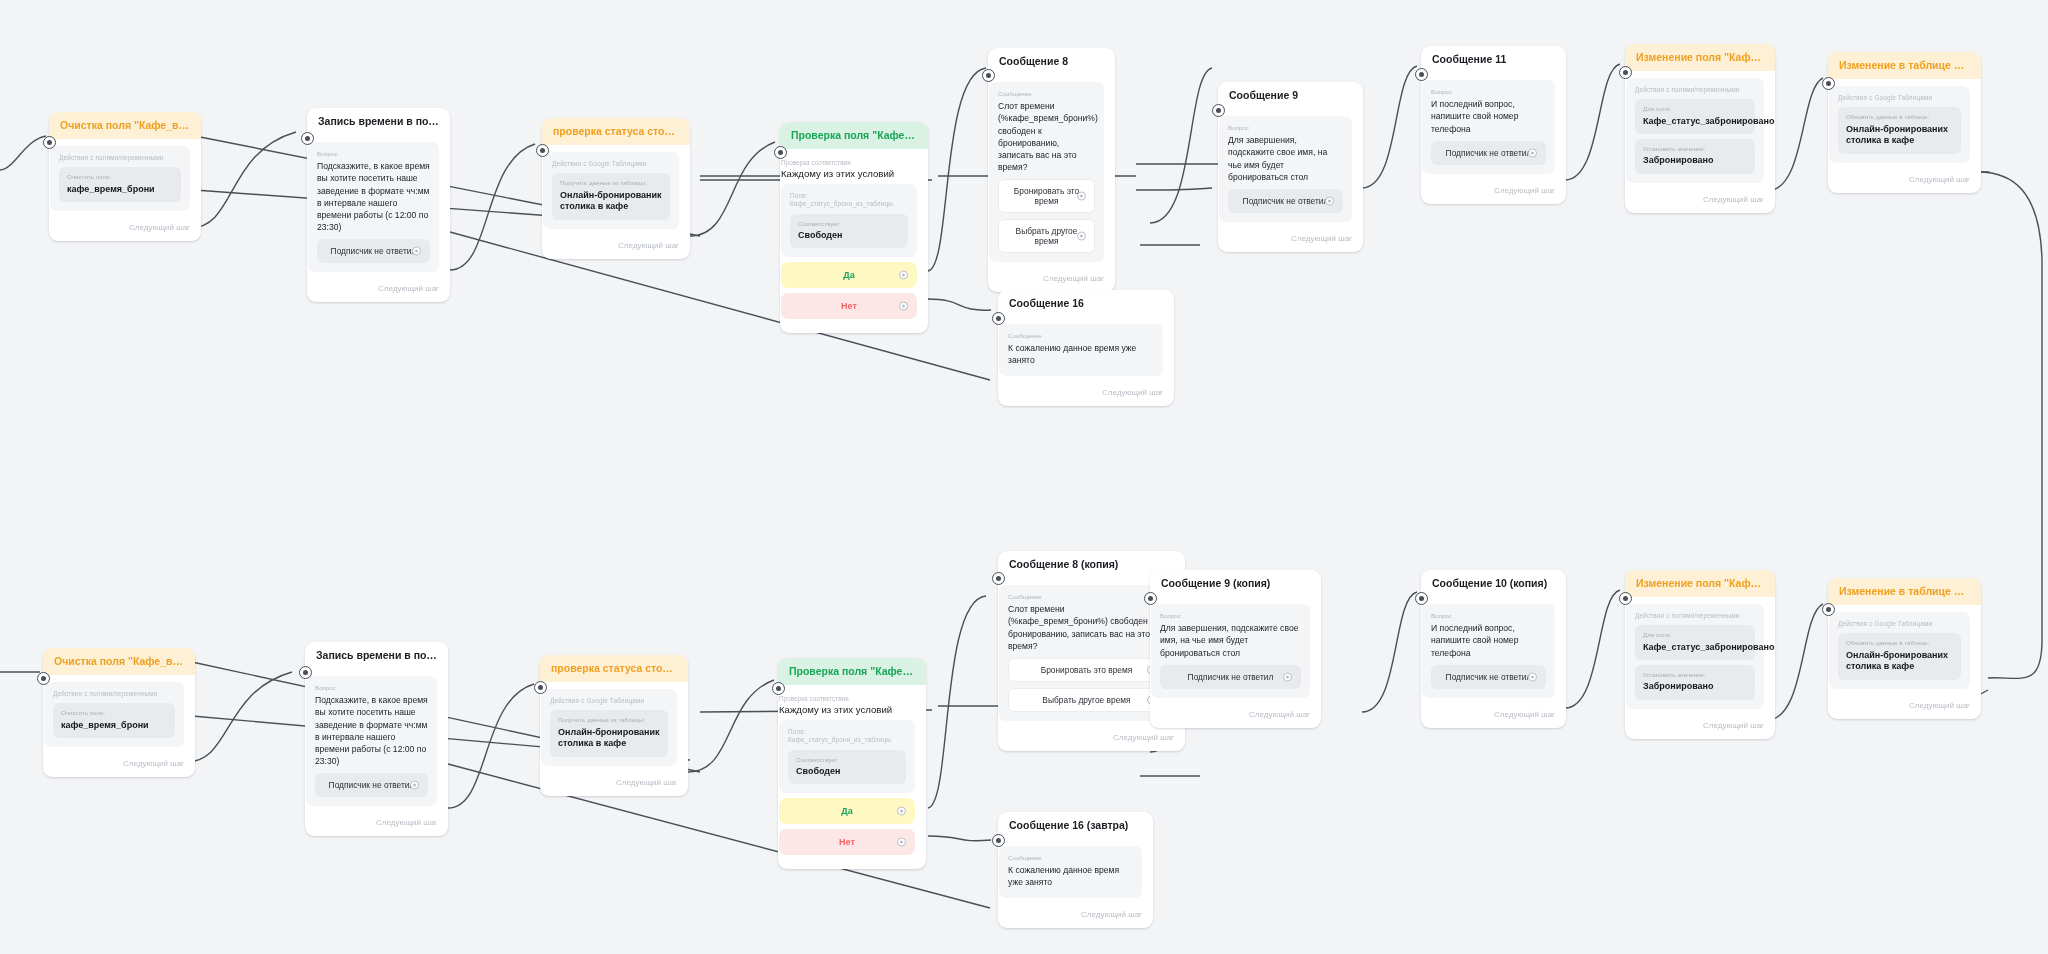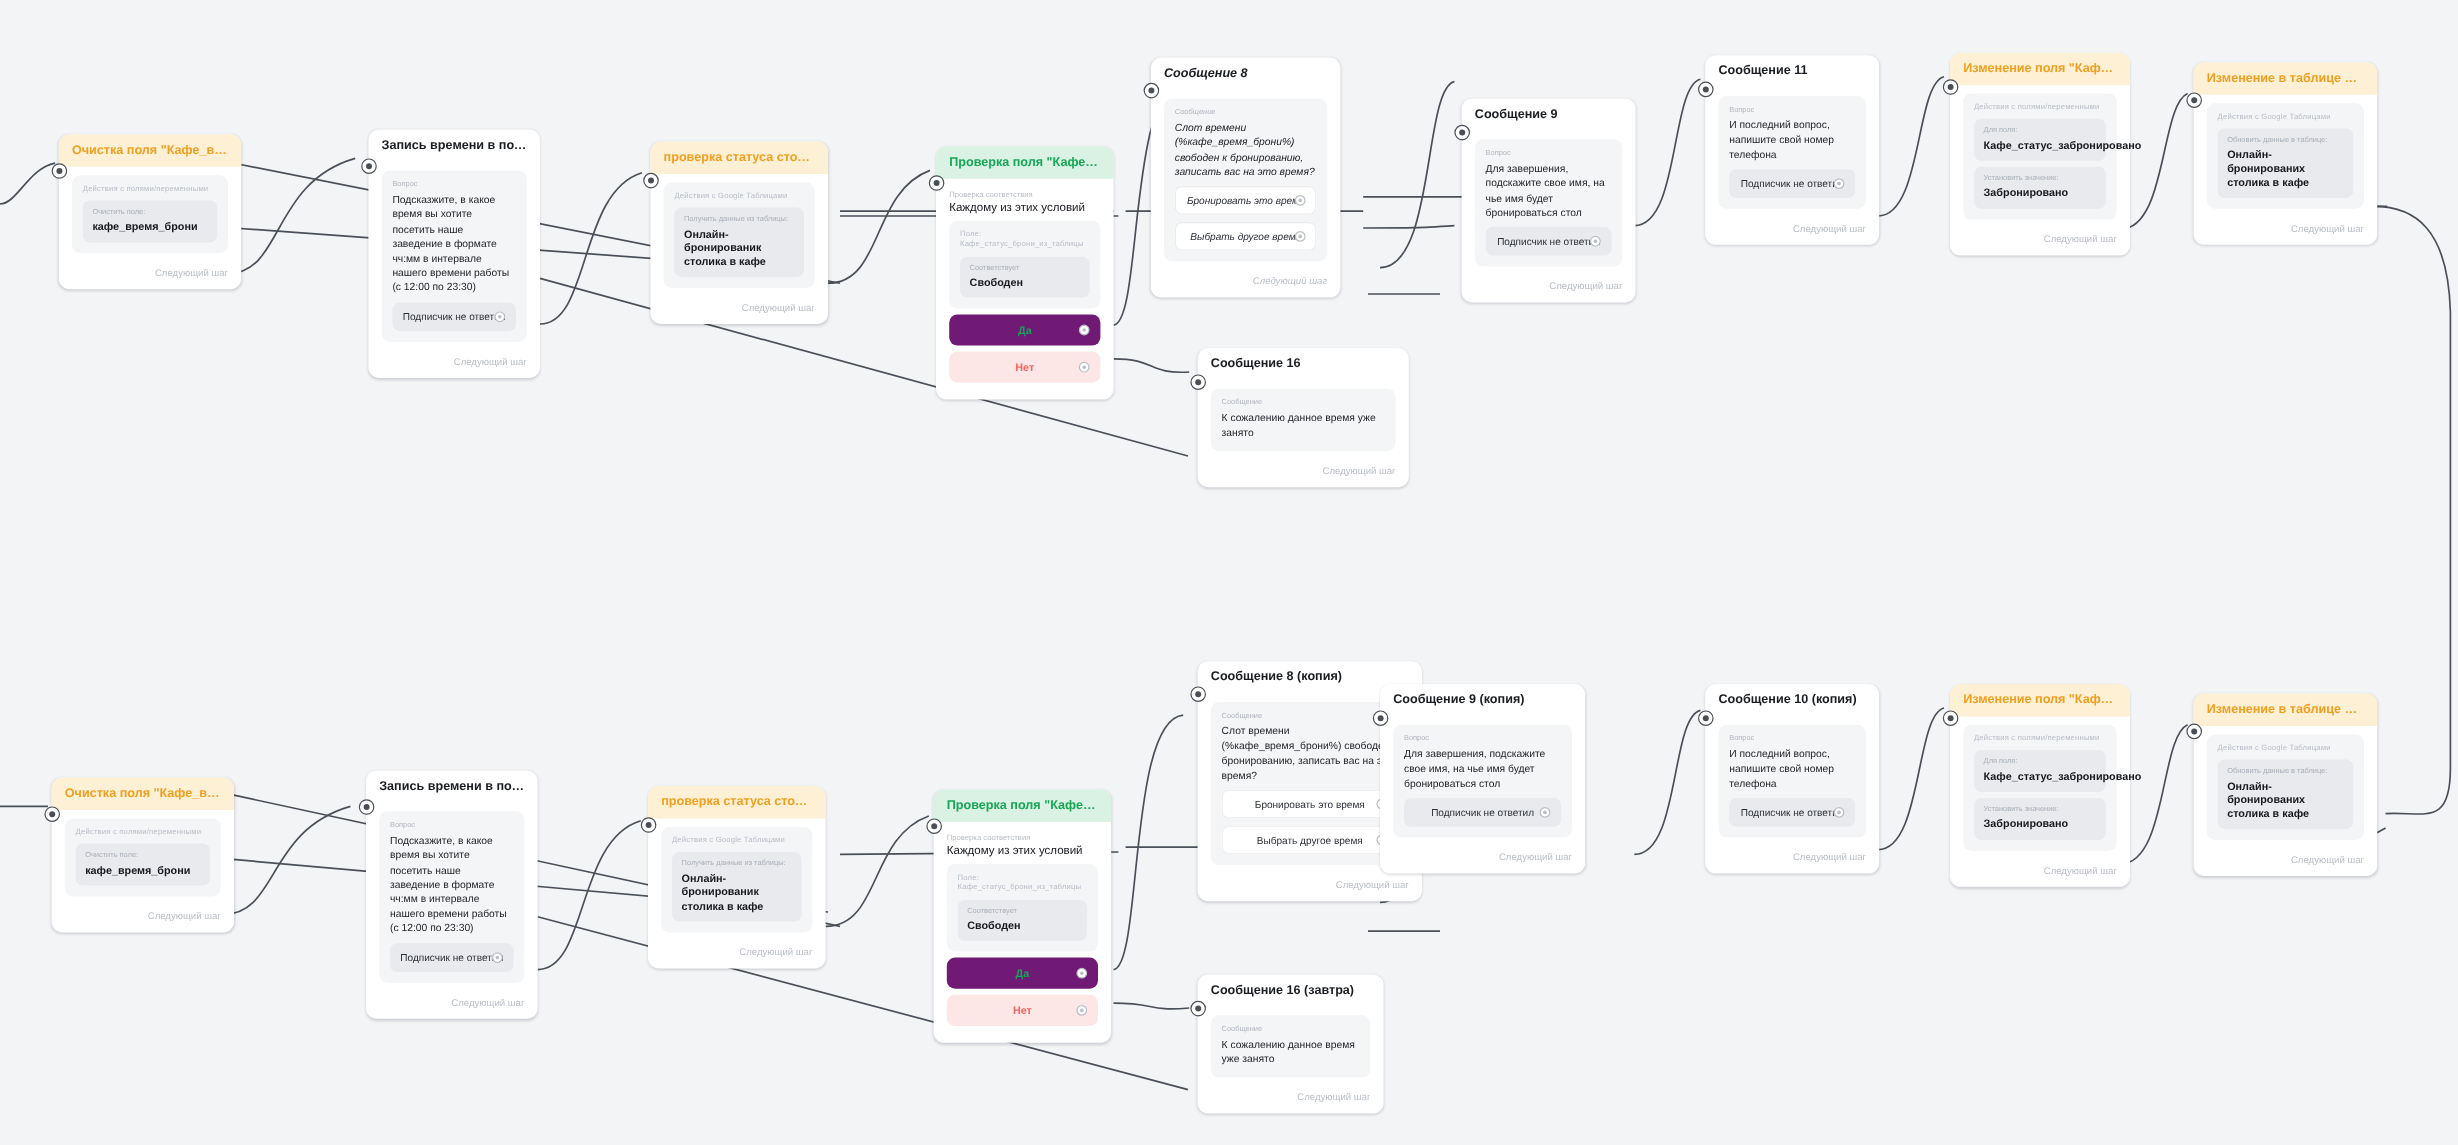--- a/index.html
+++ b/index.html
@@ -37,21 +37,21 @@
     line-height: 1.25;
     white-space: nowrap;
     overflow: hidden;
     text-overflow: ellipsis;
     color: #1a1d21;
   }
   .node-head.amber { background: #fdf0d5; color: #f0a020; }
   .node-head.green { background: #d9f2e3; color: #18a657; }
   .node-head.plain { background: transparent; color: #1a1d21; }
 
-  .node-body { padding: 4px 11px 6px 11px; }
+  .node-body { padding: 4px 11px 6px 1px; }
 
   .block {
     background: #f4f5f7;
     border-radius: 7px;
     padding: 8px 9px 9px 9px;
     margin-top: 3px;
   }
 
   .caption {
     font-size: 6.4px;
@@ -103,21 +103,21 @@
   .answer-btn.white { background: #ffffff; box-shadow: 0 0 0 1px #ececef inset; }
   .cond-row {
     margin-top: 5px;
     border-radius: 7px;
     text-align: center;
     font-size: 9px;
     font-weight: bold;
     padding: 8px 6px;
     position: relative;
   }
-  .cond-row.yes { background: #701a75; color: #17a35a; }
+  .cond-row.yes { background: #fef9c3; color: #17a35a; }
   .cond-row.no  { background: #fce6e6; color: #f06464; }
 
   .match-head { padding: 6px 0 2px 0; }
   .match-cap { font-size: 6.4px; color: #b7bcc4; margin-bottom: 2px; }
   .match-val { font-size: 9.6px; color: #16181d; font-weight: 500; }
 
   .next-step {
     text-align: right;
     font-size: 8px;
     color: #b8bdc5;
@@ -277,21 +277,21 @@
         <span>Да</span>
         <span class="port small inline-right"></span>
       </div>
       <div class="cond-row no" style="margin-bottom:8px;">
         <span>Нет</span>
         <span class="port small inline-right"></span>
       </div>
     </div>
   </div>
 
-  <div class="node" style="left:959px; top:48px; width:158px;font-style:italic;">
+  <div class="node" style="left:988px; top:48px; width:127px;">
     <div class="port in" style="top:21px;"></div>
     <div class="node-head plain">Сообщение 8</div>
     <div class="node-body">
       <div class="block">
         <div class="q-caption">Сообщение</div>
         <div class="q-text">Слот времени (%кафе_время_брони%) свободен к бронированию, записать вас на это время?</div>
         <div class="answer-btn white">
           <span>Бронировать это время</span>
           <span class="port small inline-right"></span>
         </div>

